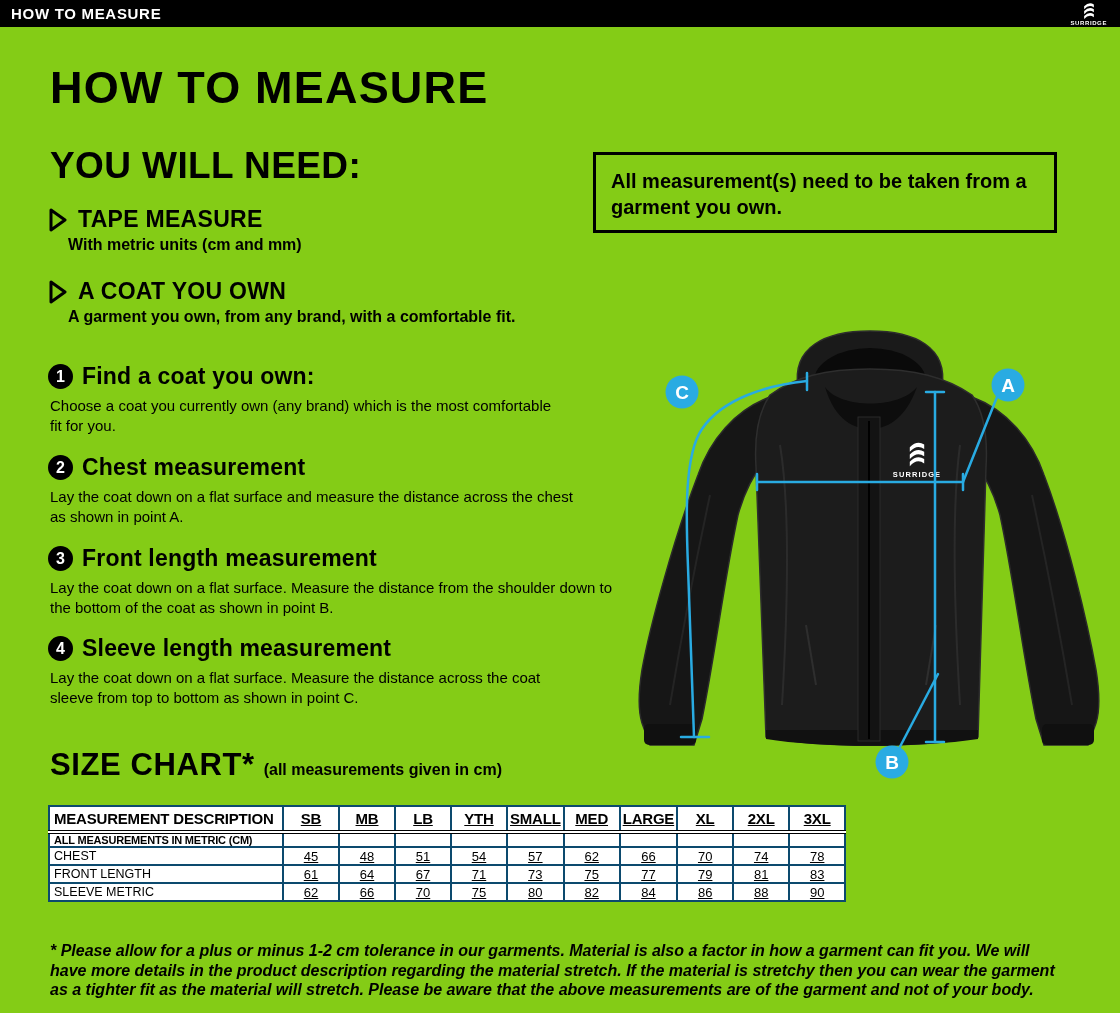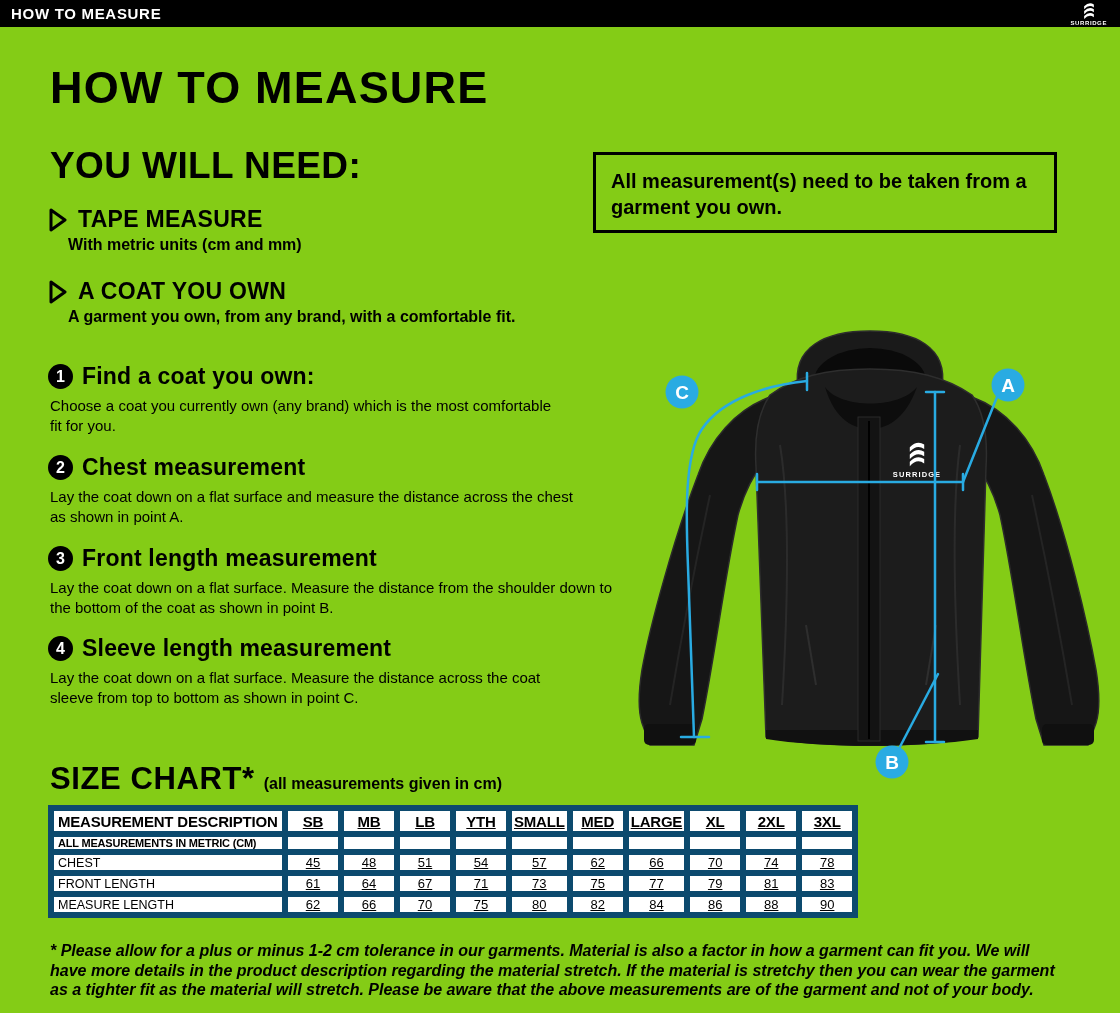--- a/index.html
+++ b/index.html
@@ -39,26 +39,26 @@
   .step-3 .step-desc{width:585px;}
   .step-4 .step-desc{width:520px;}
 
   
   .note-box{position:absolute;left:593px;top:152px;width:464px;height:81px;
             border:3px solid #000;box-sizing:border-box;padding:13px 15px 0 15px;
             font-size:20px;font-weight:bold;line-height:26px;}
 
   
   .sc-head{position:absolute;left:50px;top:747px;display:flex;align-items:flex-end;gap:9px;}
-  .sc-title{font-size:31px;font-weight:bold;letter-spacing:.6px;margin-top:14px;}
+  .sc-title{font-size:31px;font-weight:bold;letter-spacing:.6px;}
   .sc-sub{font-size:16px;font-weight:bold;padding-bottom:4px;}
 
   .size-table{position:absolute;left:48px;top:805px;border-collapse:collapse;
               border:2px solid #000;background:#fff;}
-  .size-table th,.size-table td{border:6px solid #0c4a6e;padding:0 2px;box-sizing:border-box;}
+  .size-table th,.size-table td{border:2px solid #0c4a6e;padding:0 2px;box-sizing:border-box;}
   .size-table thead th{border-bottom:4px double #000;height:26px;font-size:15px;font-weight:bold;letter-spacing:-.2px;}
   .size-table .c-desc{width:234px;text-align:left;padding-left:4px;}
   .size-table .c-size{width:56px;text-align:center;text-decoration:underline;}
   .size-table .metric-row td{height:13px;font-size:11px;font-weight:bold;letter-spacing:-.2px;margin-left:26px;}
   .size-table .data-row td{height:18px;font-size:13px;}
   .size-table .data-row .c-desc{font-size:12.5px;}
 
   
   .footnote{position:absolute;left:50px;top:941px;width:1010px;
             font-size:16px;font-weight:bold;font-style:italic;line-height:19.5px;}
@@ -271,21 +271,21 @@
           <td class="c-size">67</td>
           <td class="c-size">71</td>
           <td class="c-size">73</td>
           <td class="c-size">75</td>
           <td class="c-size">77</td>
           <td class="c-size">79</td>
           <td class="c-size">81</td>
           <td class="c-size">83</td>
         </tr>
         <tr class="data-row">
-          <td class="c-desc">MEASURE LENGTH</td>
+          <td class="c-desc">SLEEVE METRIC</td>
           <td class="c-size">62</td>
           <td class="c-size">66</td>
           <td class="c-size">70</td>
           <td class="c-size">75</td>
           <td class="c-size">80</td>
           <td class="c-size">82</td>
           <td class="c-size">84</td>
           <td class="c-size">86</td>
           <td class="c-size">88</td>
           <td class="c-size">90</td>

